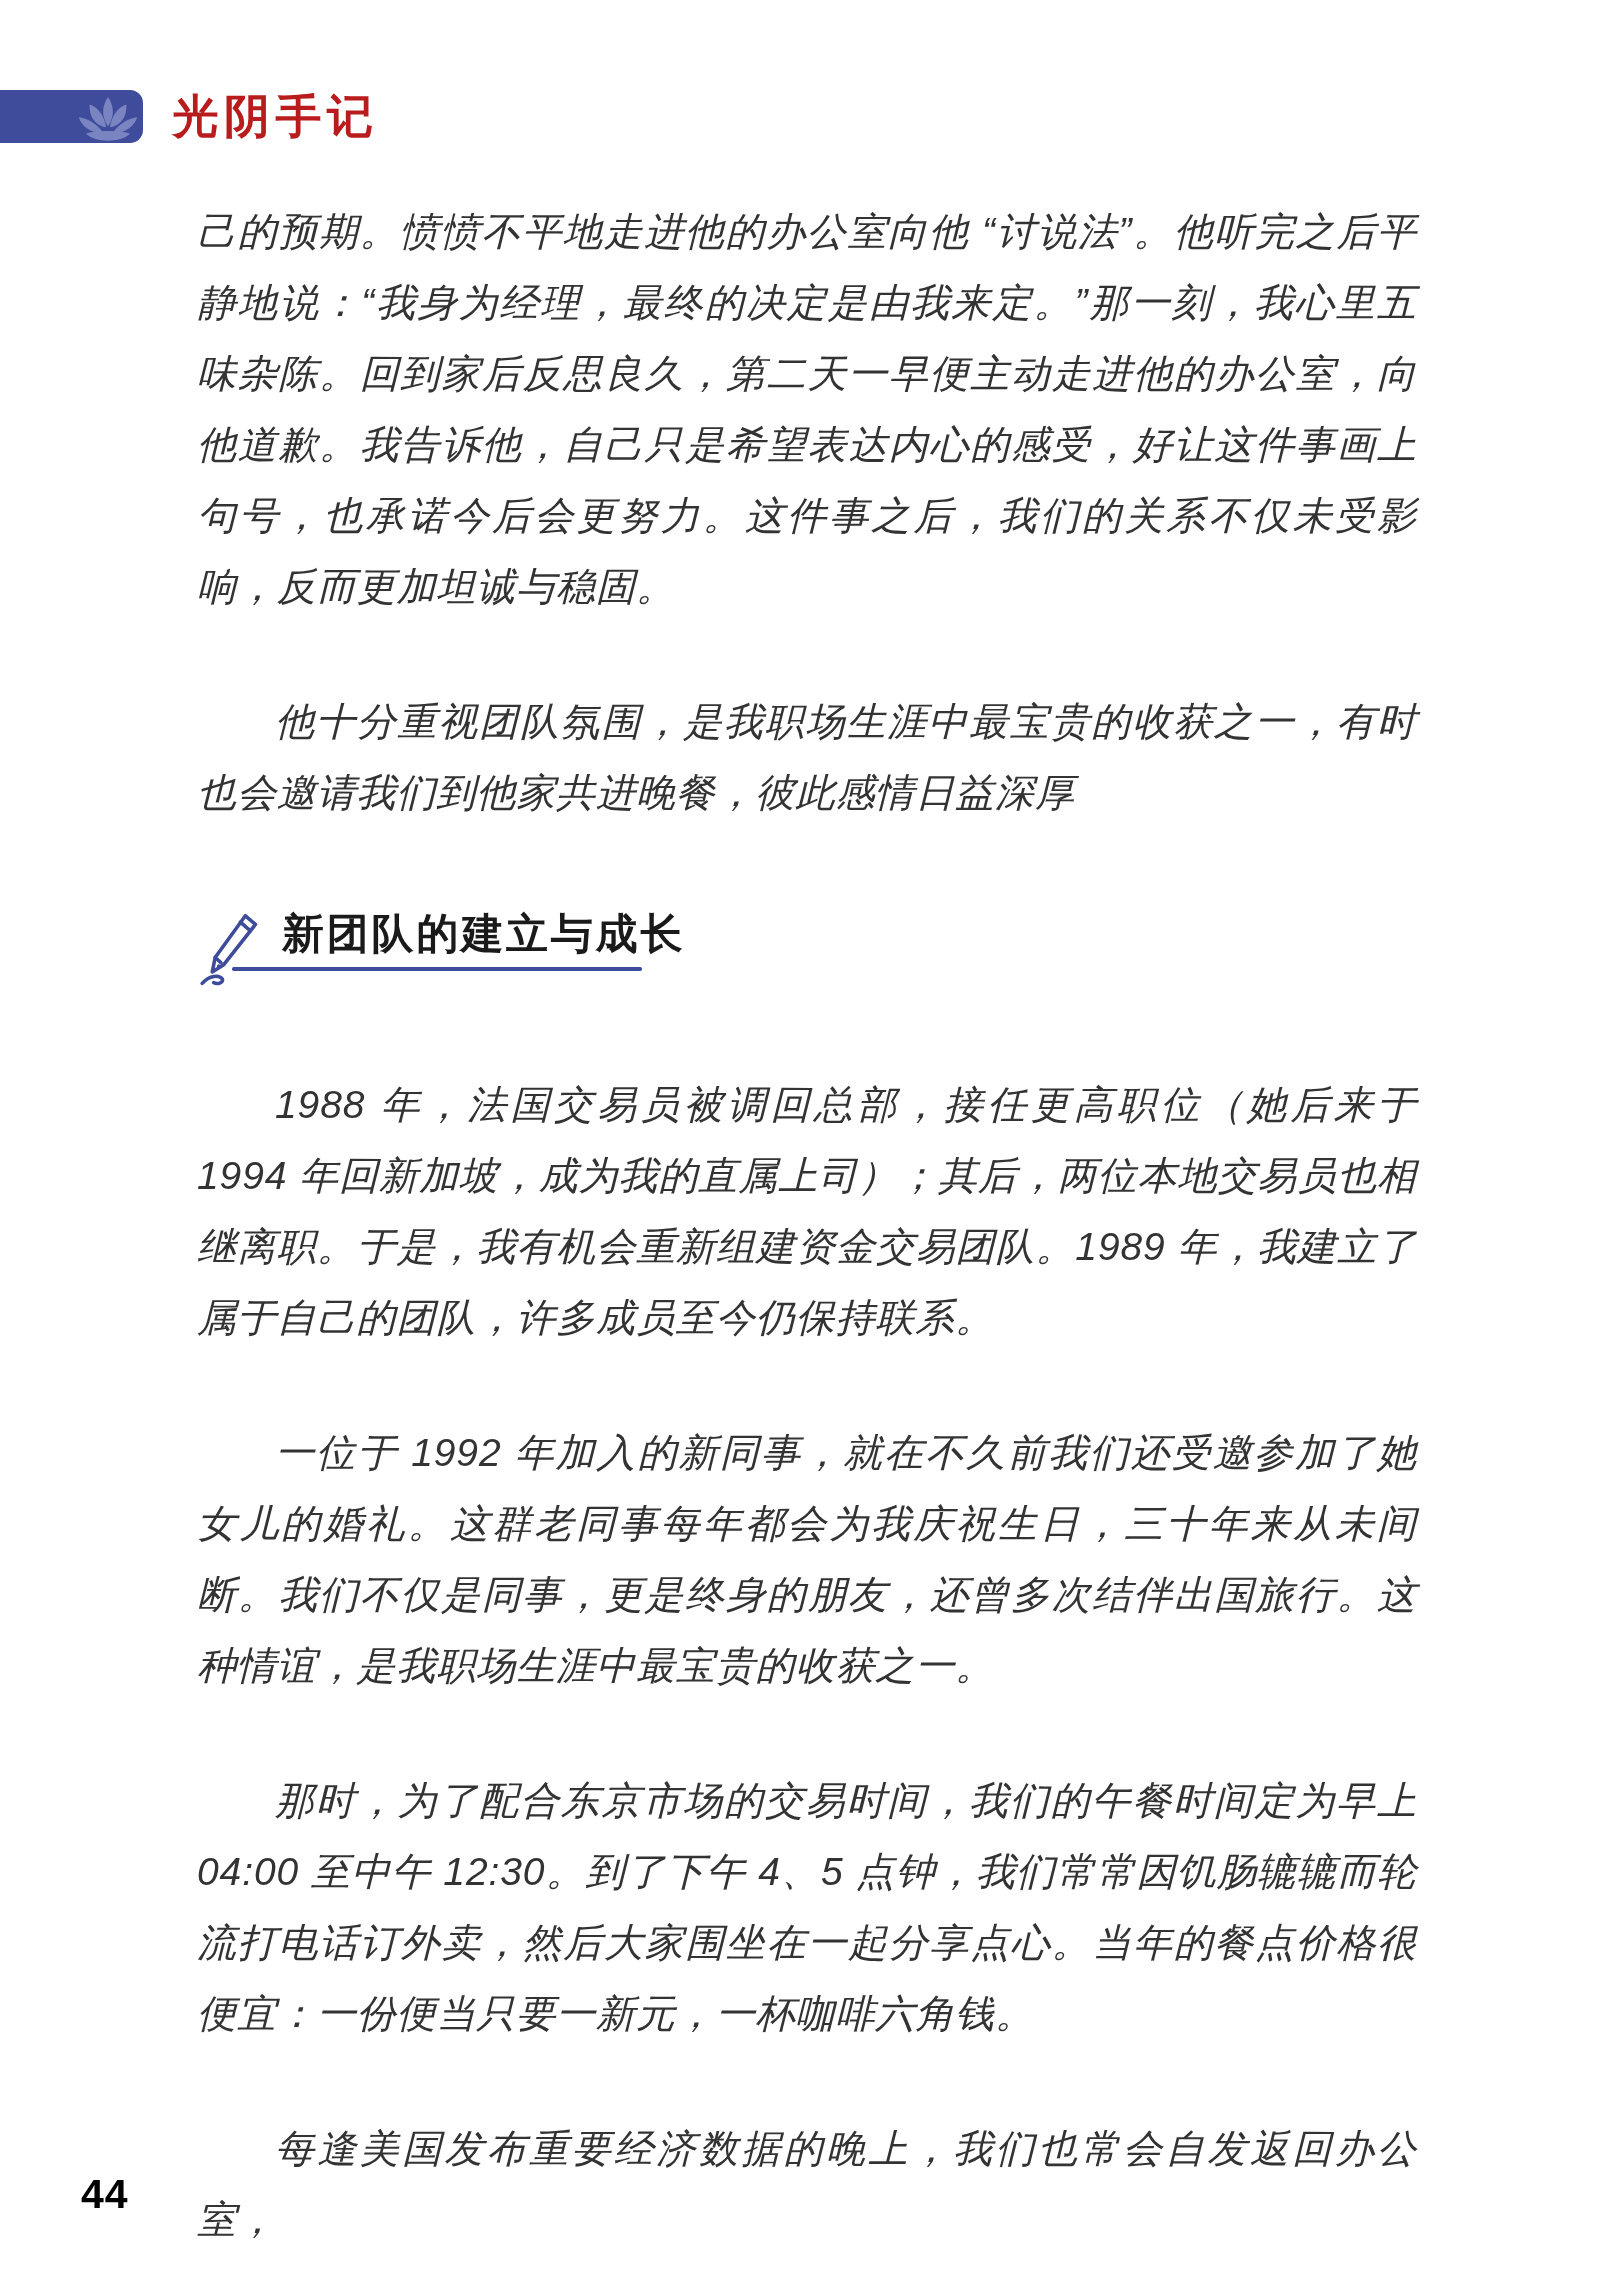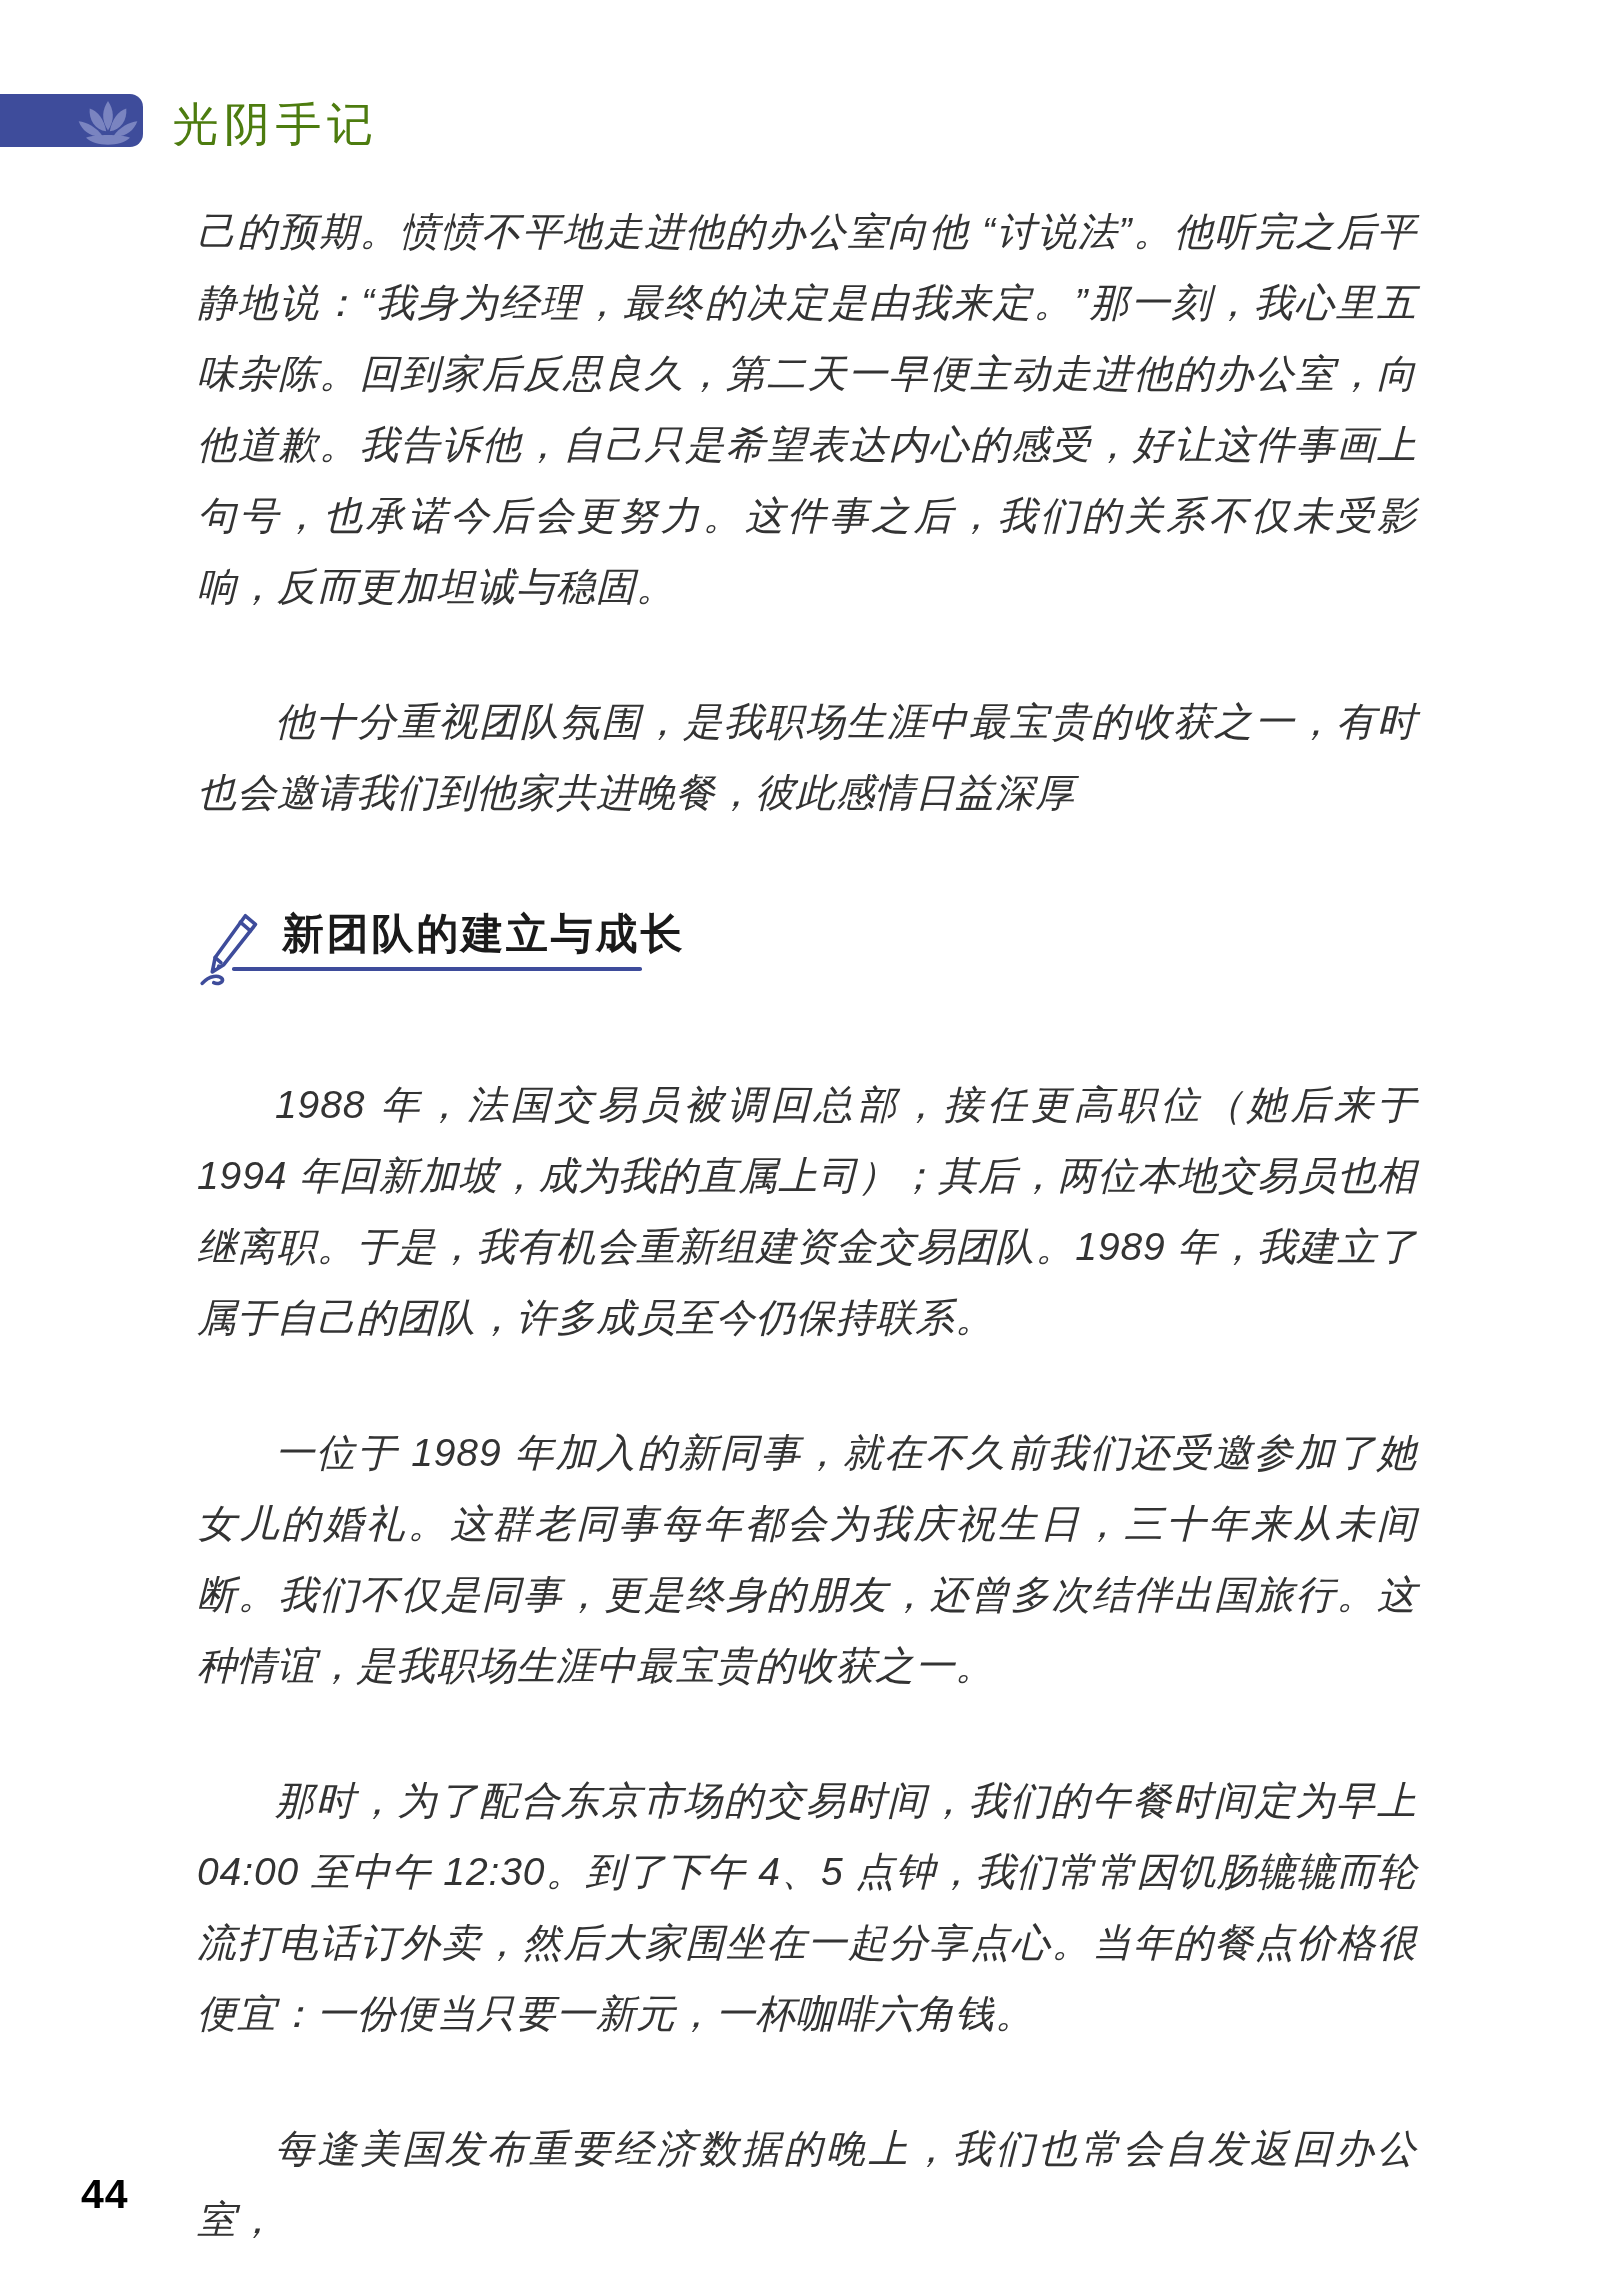--- a/index.html
+++ b/index.html
@@ -36,26 +36,25 @@
   .logo-bar svg {
     position: absolute;
     right: 1.8px;
     bottom: -3.7px;
     width: 66px;
     height: 54px;
   }
   .header-title {
     margin-left: 29.5px;
     font-size: 46px;
-    font-weight: 400;
-    color: #4d7c0f;
+    font-weight: 700;
+    color: #b91c1c;
     letter-spacing: 5.5px;
     line-height: 53px;
     white-space: nowrap;
-    margin-top: 8px;
   }
 
   
   .content {
     position: absolute;
     top: 196px;
     left: 197px;
     width: 1224px;
     font-size: 39px;
     line-height: 71px;
@@ -155,21 +154,21 @@
             <circle cx="33" cy="78" r="2.5" fill="#3E4C9B" stroke="none"></circle>
             <path d="M10 102 C20 90 34 90 38 96 C40 100 32 104 26 101"></path>
           </g>
         </svg>
       </span>
       <span class="section-title">新团队的建立与成长</span>
       <span class="section-underline"></span>
     </div>
 
     <p>1988 年，法国交易员被调回总部，接任更高职位（她后来于 1994 年回新加坡，成为我的直属上司）；其后，两位本地交易员也相继离职。于是，我有机会重新组建资金交易团队。1989 年，我建立了属于自己的团队，许多成员至今仍保持联系。</p>
-    <p>一位于 1989 年加入的新同事，就在不久前我们还受邀参加了她女儿的婚礼。这群老同事每年都会为我庆祝生日，三十年来从未间断。我们不仅是同事，更是终身的朋友，还曾多次结伴出国旅行。这种情谊，是我职场生涯中最宝贵的收获之一。</p>
+    <p>一位于 1992 年加入的新同事，就在不久前我们还受邀参加了她女儿的婚礼。这群老同事每年都会为我庆祝生日，三十年来从未间断。我们不仅是同事，更是终身的朋友，还曾多次结伴出国旅行。这种情谊，是我职场生涯中最宝贵的收获之一。</p>
     <p>那时，为了配合东京市场的交易时间，我们的午餐时间定为早上 04:00 至中午 12:30。到了下午 4、5 点钟，我们常常因饥肠辘辘而轮流打电话订外卖，然后大家围坐在一起分享点心。当年的餐点价格很便宜：一份便当只要一新元，一杯咖啡六角钱。</p>
     <p>每逢美国发布重要经济数据的晚上，我们也常会自发返回办公室，</p>
 
   </div>
 
   <div class="page-number">44</div>
 
 </div>
 
 

